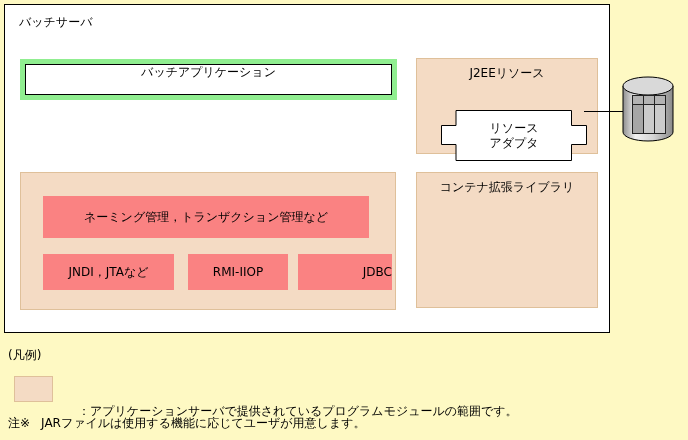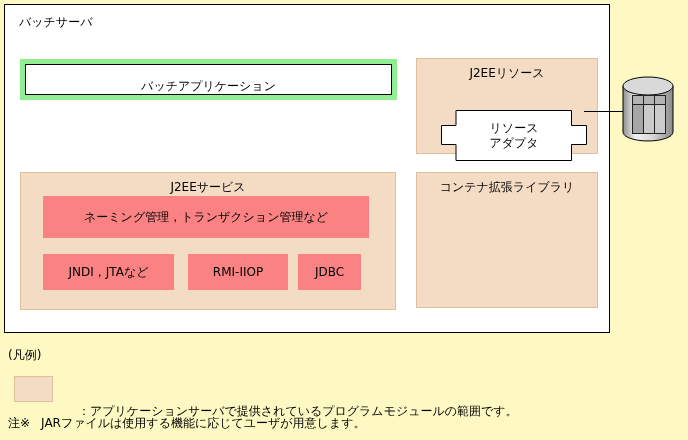--- a/index.html
+++ b/index.html
@@ -8,34 +8,34 @@
     font-family:"DejaVu Sans","Liberation Sans",sans-serif;
     font-size:12px;color:#000;overflow:hidden;
   }
   .outer{
     position:absolute;left:4px;top:4px;width:606px;height:329px;
     border:1px solid #000;background:#fff;box-sizing:border-box;
   }
   .outer-label{position:absolute;left:14px;top:9px;white-space:nowrap;}
   .tan{background:#F4DBC4;border:1px solid #DFC09A;box-sizing:border-box;}
   .pink{background:#FA8282;display:flex;align-items:center;justify-content:center;text-align:center;white-space:nowrap;}
-  .center-flex{display:flex;align-items:flex-end;justify-content:center;}
+  .center-flex{display:flex;align-items:flex-start;justify-content:center;}
   .app-box{
     position:absolute;left:15px;top:54px;width:377px;height:41px;box-sizing:border-box;
     border:5px solid #90EE90;background:#fff;box-shadow:inset 0 0 0 1px #000;
   }
   .svc-box{position:absolute;left:16px;top:109px;width:372px;height:40px;}
   .j2ee-svc{position:absolute;left:15px;top:167px;width:376px;height:138px;}
   .res-box{position:absolute;left:411px;top:53px;width:182px;height:96px;}
   .lib-box{position:absolute;left:411px;top:167px;width:182px;height:136px;}
   .box-title{position:absolute;left:0;top:6px;width:100%;text-align:center;white-space:nowrap;}
   .naming-box{position:absolute;left:22px;top:23px;width:326px;height:42px;}
   .jndi-box{position:absolute;left:22px;top:81px;width:131px;height:36px;}
   .rmi-box{position:absolute;left:167px;top:81px;width:100px;height:36px;}
-  .jdbc-box{position:absolute;left:277px;top:81px;width:63px;height:36px;}
+  .jdbc-box{position:absolute;left:277px;top:81px;width:94px;height:36px;justify-content:flex-end;}
   .adapter{position:absolute;left:24px;top:31px;width:146px;height:51px;margin-top:20px;}
   .adapter svg{position:absolute;left:0;top:0;}
   .adapter-text{
     position:absolute;left:15px;top:0;width:116px;height:51px;
     display:flex;flex-direction:column;align-items:center;justify-content:center;
     line-height:15px;text-align:center;
   }
   .jar-box{
     position:absolute;left:24px;top:55px;width:137px;height:37px;
     background:#fff;border:1px solid #000;box-sizing:border-box;
@@ -59,21 +59,20 @@
 
   <div class="outer">
     <div class="outer-label">バッチサーバ</div>
 
     <div class="app-box center-flex">
       <span>バッチアプリケーション</span>
     </div>
 
 
     <div class="j2ee-svc tan">
-      <div class="box-title">J2EEサービス</div>
       <div class="pink naming-box">
         <span>ネーミング管理，トランザクション管理など</span>
       </div>
       <div class="pink jndi-box">
         <span>JNDI，JTAなど</span>
       </div>
       <div class="pink rmi-box">
         <span>RMI-IIOP</span>
       </div>
       <div class="pink jdbc-box">

